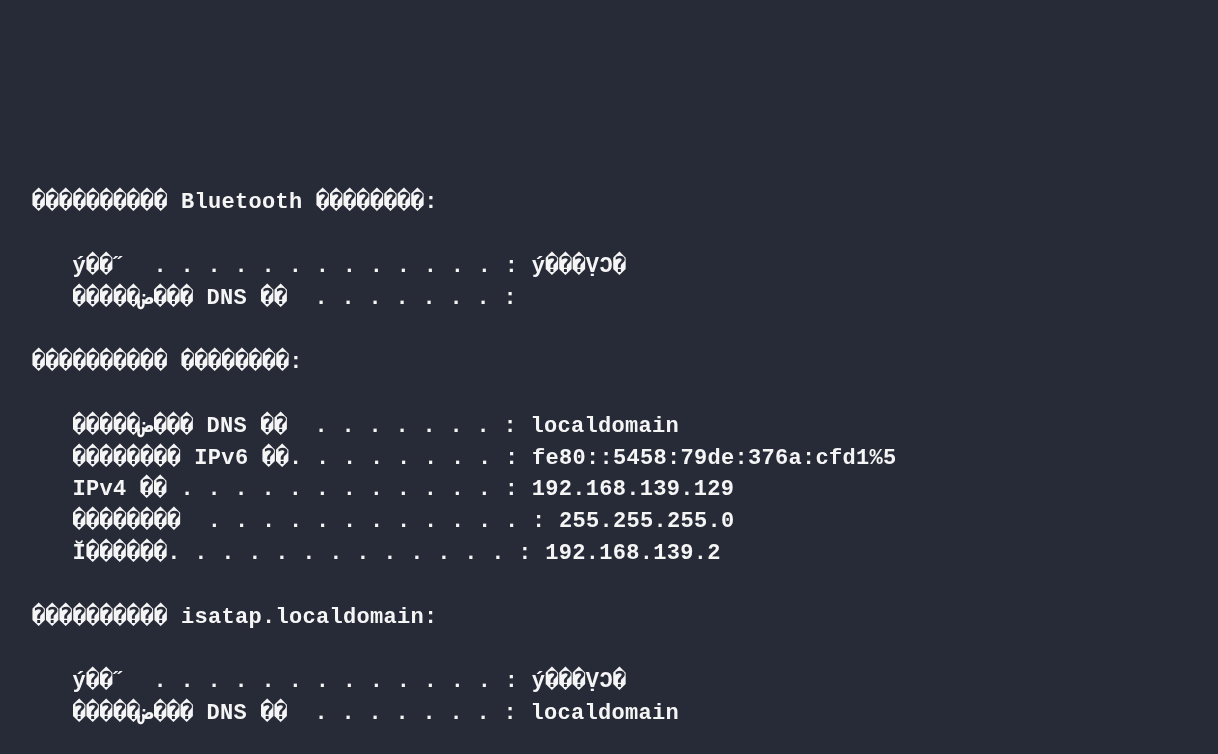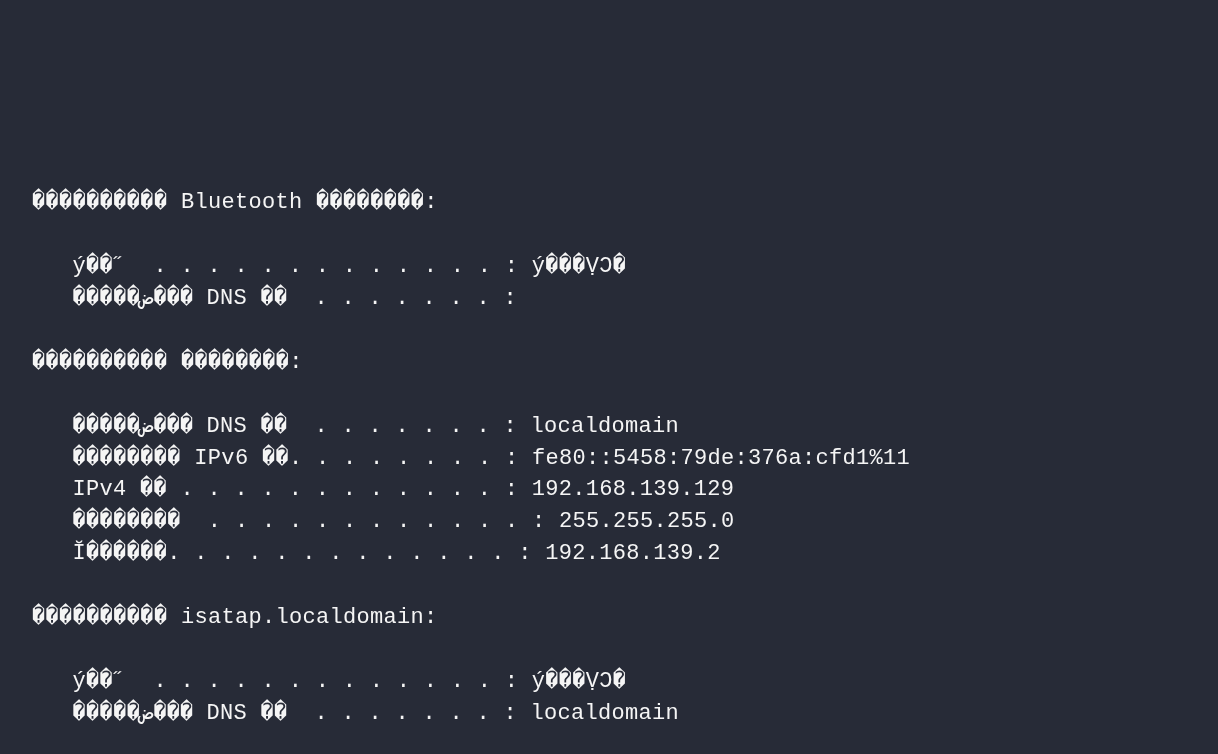--- a/index.html
+++ b/index.html
@@ -1,18 +1,19 @@
 <!DOCTYPE html>
 <html><head>
   <meta charset="utf-8">
   <style>
     * {
       margin: 0;
       padding: 0;
       box-sizing: border-box;
+      font-weight: bold;
     }
     body {
       background-color: #272b37;
       color: #f5f5f5;
       font-family: 'Consolas', 'Monaco', 'Courier New', monospace;
       font-size: 22px;
       line-height: 1.45;
       padding: 28px 20px 20px 32px;
       width: 1218px;
       height: 754px;
@@ -31,21 +32,21 @@
 
 <div class="terminal-output">
 <span>���������� Bluetooth ��������:</span>
 
 <span>   ý��˝  . . . . . . . . . . . . . : ý���ṾϽ�</span>
 <span>   �����ض��� DNS ��￻ . . . . . . . :</span>
 
 <span>���������� ��������:</span>
 
 <span>   �����ض��� DNS ��￻ . . . . . . . : localdomain</span>
-<span>   �������� IPv6 ��. . . . . . . . : fe80::5458:79de:376a:cfd1%11</span>
+<span>   �������� IPv6 ��. . . . . . . . : fe80::5458:79de:376a:cfd1%5</span>
 <span>   IPv4 �� . . . . . . . . . . . . : 192.168.139.129</span>
 <span>   ��������  . . . . . . . . . . . . : 255.255.255.0</span>
 <span>   Ĭ������. . . . . . . . . . . . . : 192.168.139.2</span>
 
 <span>���������� isatap.localdomain:</span>
 
 <span>   ý��˝  . . . . . . . . . . . . . : ý���ṾϽ�</span>
 <span>   �����ض��� DNS ��￻ . . . . . . . : localdomain</span>
 
 

